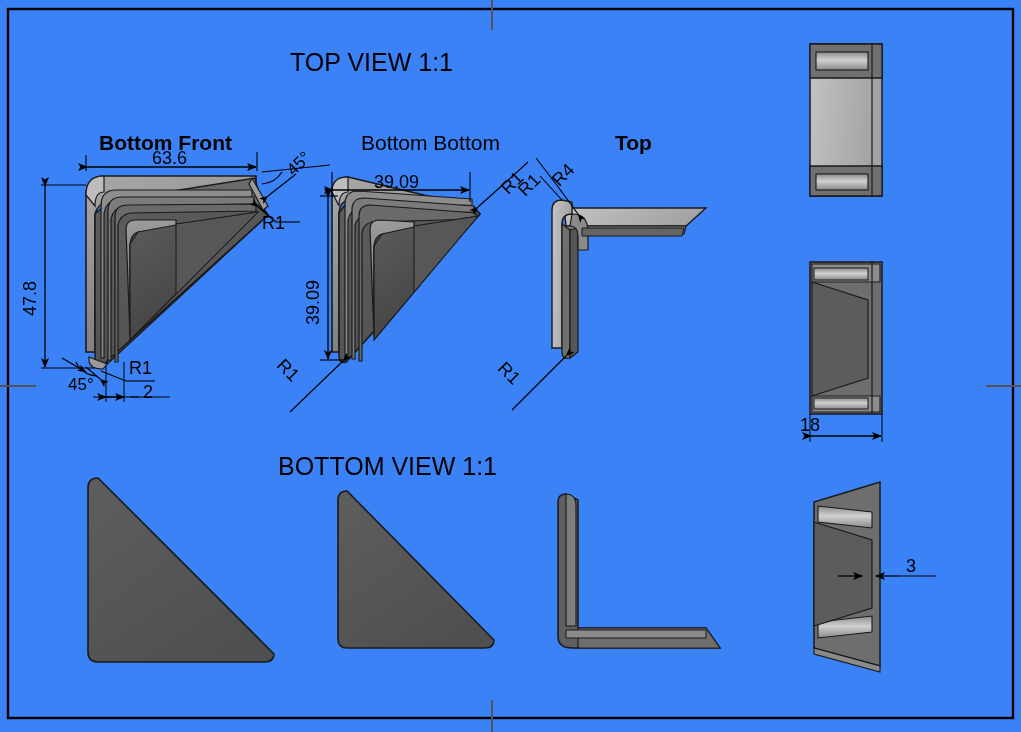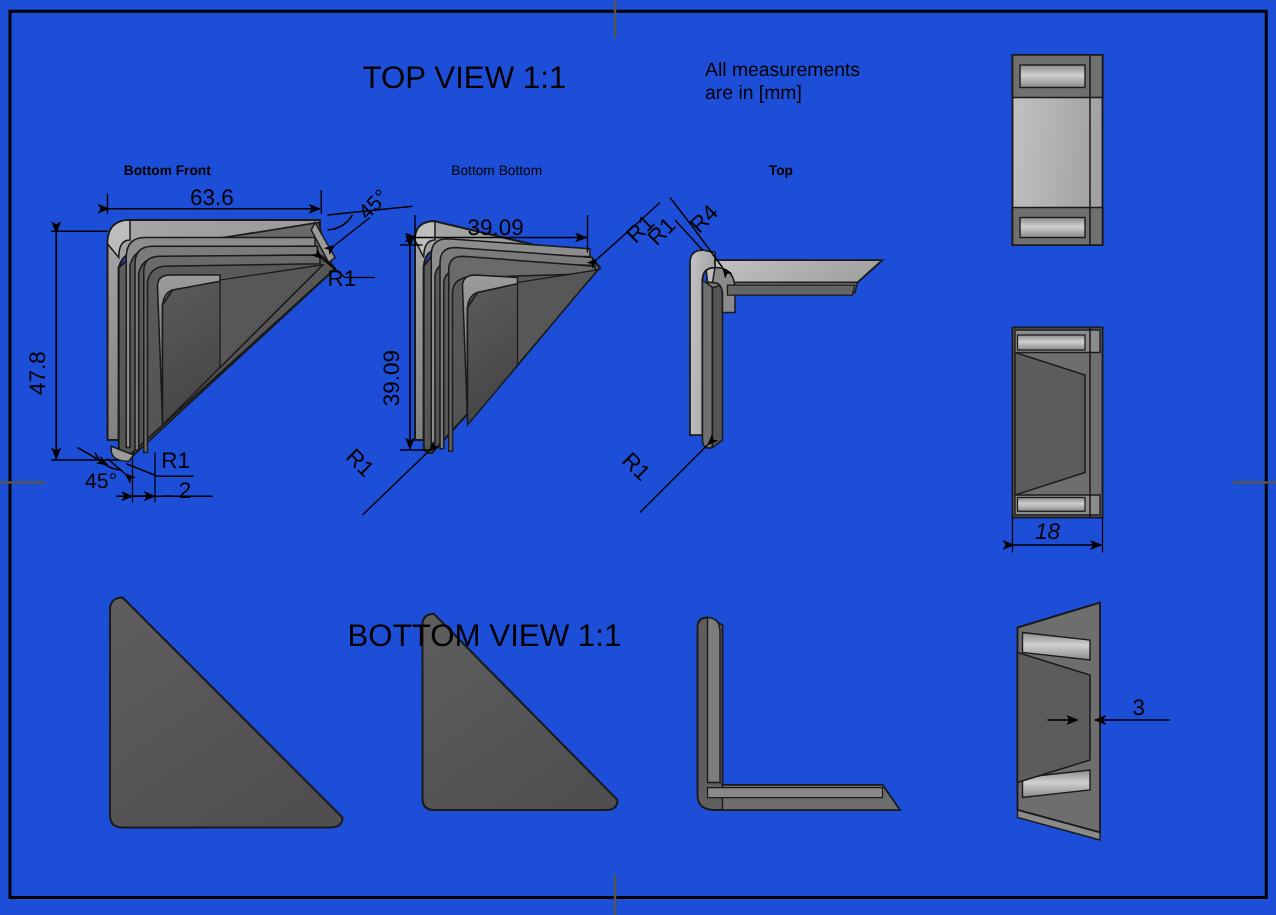--- a/index.html
+++ b/index.html
@@ -1,23 +1,23 @@
 <!DOCTYPE html>
 <html><head>
 <meta charset="utf-8">
 <title>Technical Drawing</title>
 <style>
   html,body{margin:0;padding:0;background:#ffffff;}
   body{width:1021px;height:732px;overflow:hidden;
        font-family:"Liberation Sans","DejaVu Sans",sans-serif;color:#000;}
-  #sheet{position:relative;width:1021px;height:732px;background:#1d4ed8;}
+  #sheet{position:relative;width:1021px;height:732px;background:#3b82f6;}
   #sheet svg{display:block;}
   .lbl{position:absolute;white-space:pre;line-height:1.18;}
   .title{font-size:25px;}
-  .viewname{font-size:11px;}
+  .viewname{font-size:21px;}
   .viewname.b{font-weight:bold;}
   .note{font-size:15.5px;}
   .dim{font-size:18px;}
   .dim-s{font-size:17px;}
   .rot90{transform:rotate(-90deg);transform-origin:left top;}
   .rotm45{transform:rotate(-45deg);transform-origin:left top;}
   .rotp45{transform:rotate(45deg);transform-origin:left top;}
 </style>
 </head>
 <body>
@@ -217,24 +217,22 @@
     <g>
       <path d="M558,502 Q558,494 566,494 L578,500 L578,628 L706,628 L720,648 L572,648 Q558,648 558,636 Z" fill="#5f5f5f" stroke="#1a1a1a" stroke-width="1.5"></path>
       <path d="M566,494 Q576,494 576,506 L576,626 L566,626 Z" fill="#7d7d7d" stroke="#1a1a1a" stroke-width="1.1"></path>
       <path d="M578,628 L706,628 L720,648 L578,648 Z" fill="#6e6e6e" stroke="#1a1a1a" stroke-width="1.1"></path>
       <path d="M566,630 L706,630 L706,638 L566,638 Z" fill="#8a8a8a" stroke="#1a1a1a" stroke-width="1"></path>
     </g>
   </svg>
 
   <div class="lbl title" style="left:290px; top:48px;">TOP VIEW 1:1</div>
 
-  <div class="lbl title" style="left:278px; top:452px;margin-top:43px;">BOTTOM VIEW 1:1</div>
-
-  <div class="lbl note" style="left:564px; top:48px;">All measurements
-are in [mm]</div>
+  <div class="lbl title" style="left:278px; top:452px;">BOTTOM VIEW 1:1</div>
+
 
   <div class="lbl viewname b" style="left:99px; top:131px;">Bottom Front</div>
   <div class="lbl viewname" style="left:361px; top:131px;">Bottom Bottom</div>
   <div class="lbl viewname" style="left:615px; top:131px;font-weight:bold;">Top</div>
 
   <div class="lbl dim" style="left:152px; top:148px;">63.6</div>
   <div class="lbl dim rot90" style="left:20px; top:316px;">47.8</div>
   <div class="lbl dim-s rotm45" style="left:283px; top:166px;">45°</div>
   <div class="lbl dim" style="left:262px; top:213px;">R1</div>
   <div class="lbl dim-s" style="left:68px; top:375px;">45°</div>
@@ -243,16 +241,16 @@
 
   <div class="lbl dim" style="left:374px; top:172px;">39.09</div>
   <div class="lbl dim rot90" style="left:303px; top:325px;">39.09</div>
   <div class="lbl dim rotm45" style="left:497px; top:184px;">R1</div>
   <div class="lbl dim rotp45" style="left:287px; top:355px;">R1</div>
 
   <div class="lbl dim rotm45" style="left:548px; top:176px;">R4</div>
   <div class="lbl dim rotm45" style="left:514px; top:186px;">R1</div>
   <div class="lbl dim rotp45" style="left:508px; top:358px;">R1</div>
 
-  <div class="lbl dim" style="left:828px; top:415px;font-style:italic;">18</div>
+  <div class="lbl dim" style="left:800px; top:415px;">18</div>
   <div class="lbl dim" style="left:906px; top:556px;">3</div>
 
 </div>
 
 </body></html>

